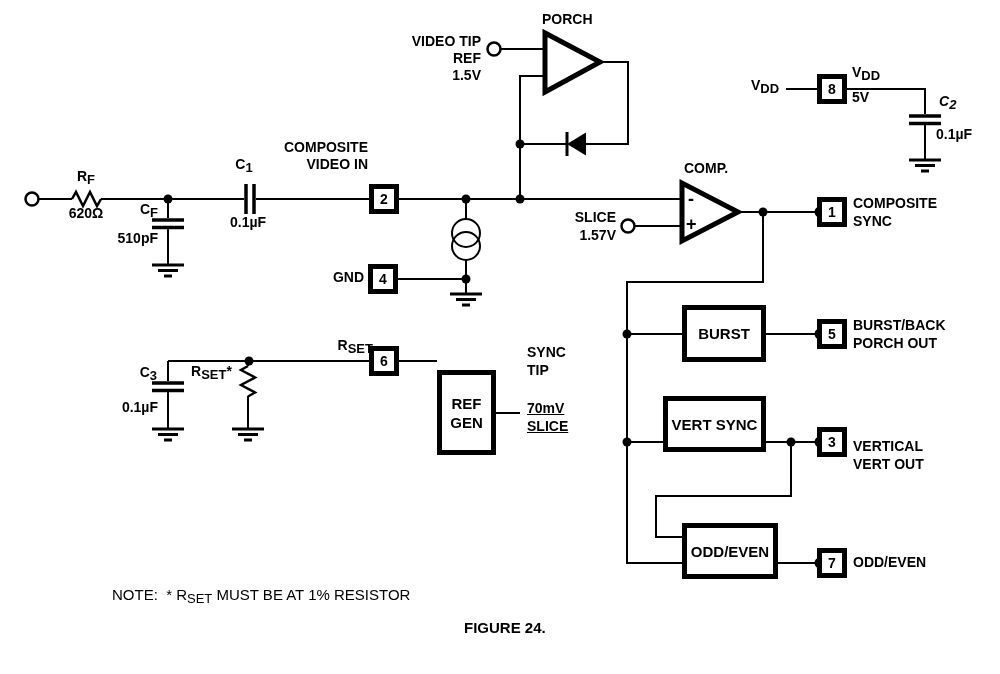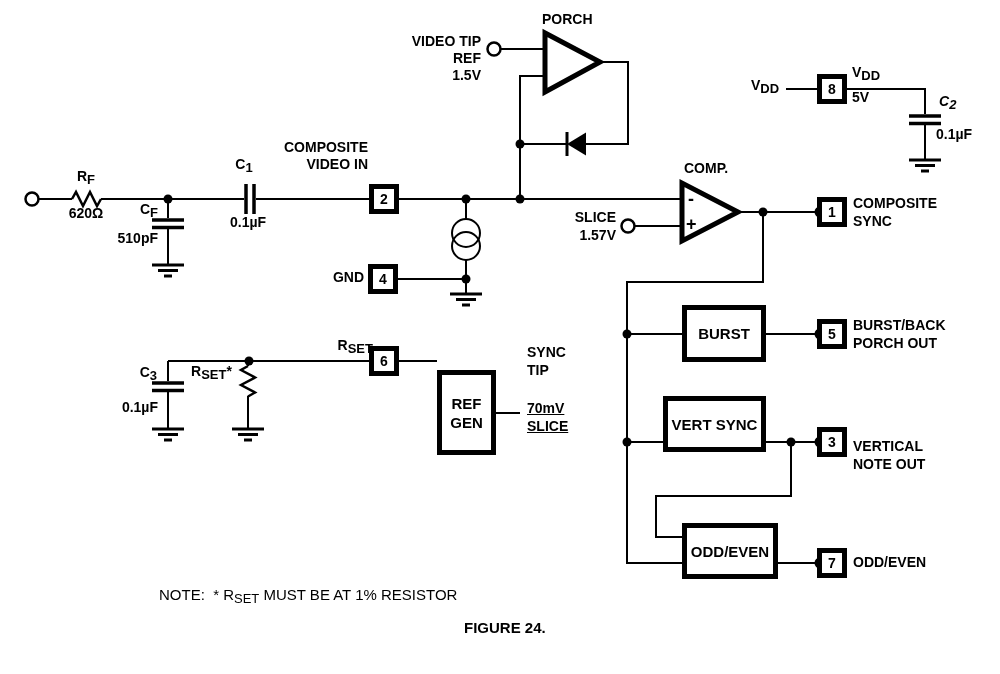--- a/index.html
+++ b/index.html
@@ -204,21 +204,21 @@
   <div class="lbl lh18" style="left:853px; top:194px;">
     <span class="line">COMPOSITE</span>
     <span class="line">SYNC</span>
   </div>
   <div class="lbl lh18" style="left:853px; top:316px;">
     <span class="line">BURST/BACK</span>
     <span class="line">PORCH OUT</span>
   </div>
   <div class="lbl lh18" style="left:853px; top:425px;margin-top:12px;">
     <span class="line">VERTICAL</span>
-    <span class="line">NOTE OUT</span>
+    <span class="line">VERT OUT</span>
   </div>
   <div class="lbl" style="left:853px; top:554px;">ODD/EVEN</div>
   <div class="lbl r" style="left:322px; top:269px; width:42px;">GND</div>
 
   <div class="lbl" style="left:751px; top:77px;"><span>V</span><sub>DD</sub></div>
   <div class="lbl" style="left:852px; top:64px;"><span>V</span><sub>DD</sub></div>
   <div class="lbl" style="left:852px; top:89px;">5V</div>
   <div class="lbl" style="left:939px; top:93px;font-style:italic;"><span>C</span><sub>2</sub></div>
   <div class="lbl" style="left:936px; top:126px;">0.1µF</div>
 
@@ -229,16 +229,16 @@
 
   <div class="lbl lh18" style="left:527px; top:343px;">
     <span class="line">SYNC</span>
     <span class="line">TIP</span>
   </div>
   <div class="lbl lh18" style="left:527px; top:399px;text-decoration:underline;">
     <span class="line">70mV</span>
     <span class="line">SLICE</span>
   </div>
 
-  <div class="note" style="left:112px; top:586px;margin-left:47px;"><span>NOTE:  * R</span><sub>SET</sub><span> MUST BE AT 1% RESISTOR</span></div>
+  <div class="note" style="left:112px; top:586px;"><span>NOTE:  * R</span><sub>SET</sub><span> MUST BE AT 1% RESISTOR</span></div>
   <div class="caption" style="left:464px; top:619px;">FIGURE 24.</div>
 
 </div>
 
 </body></html>

